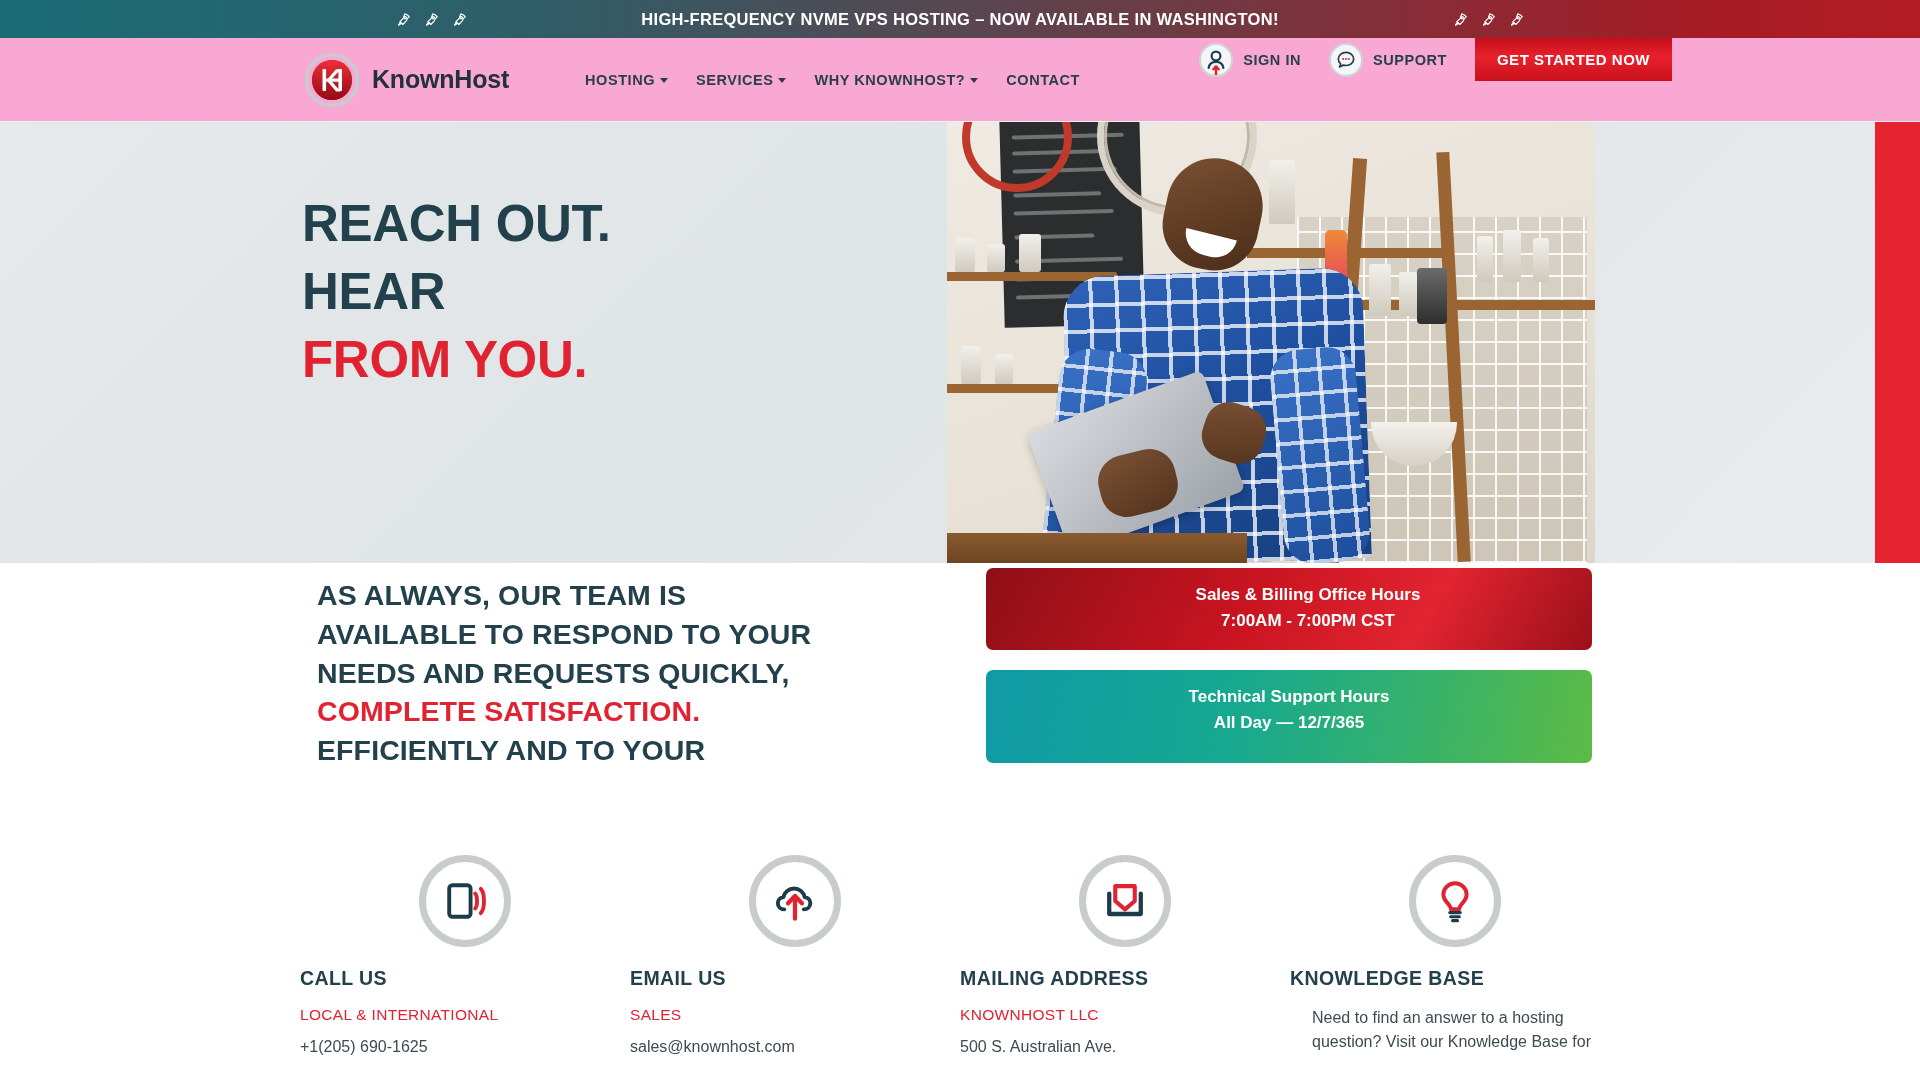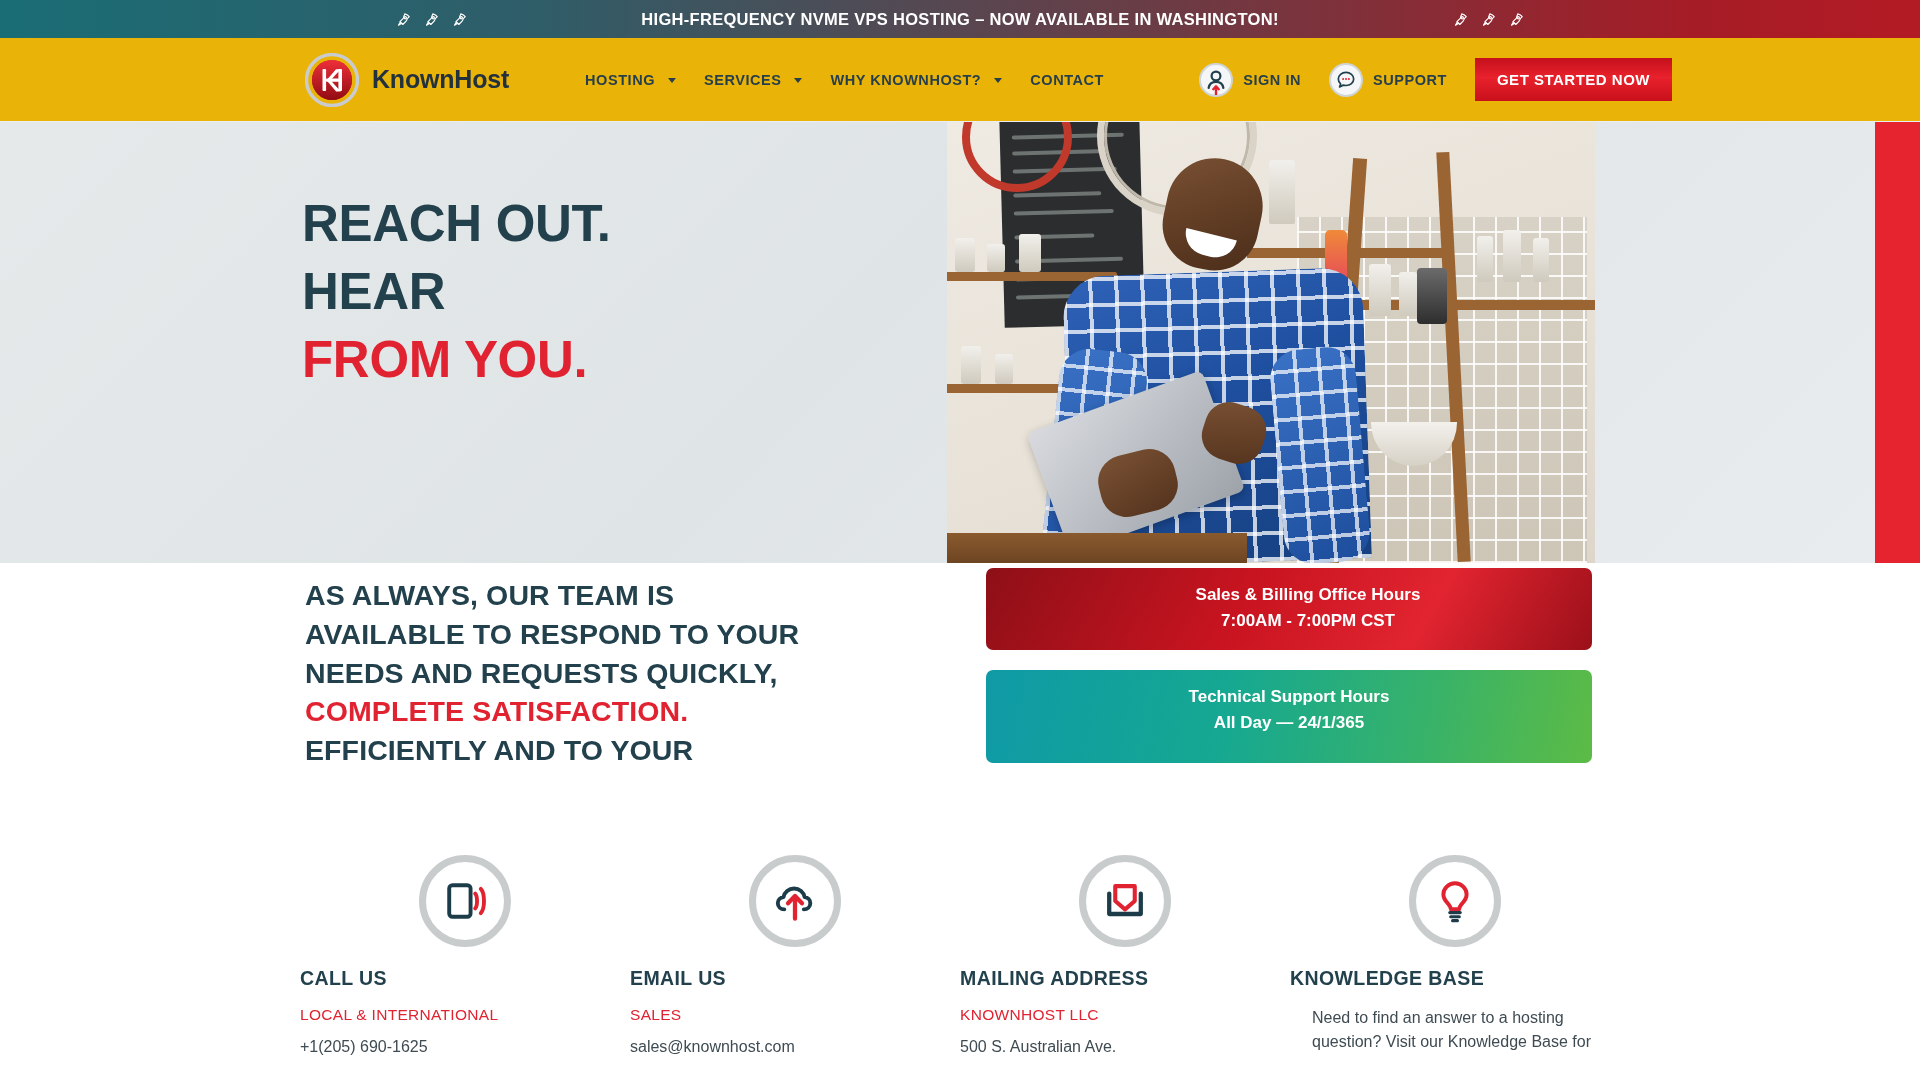--- a/index.html
+++ b/index.html
@@ -20,32 +20,32 @@
     color: #ffffff; font-size: 16.5px; font-weight: 700; letter-spacing: .3px;
     white-space: nowrap;
   }
   .rockets { display: flex; gap: 11px; align-items: center; position: absolute; }
   .rockets.left  { left: 395px; }
   .rockets.right { right: 395px; }
   .rocket { width: 17px; height: 17px; display: block; }
 
   
   .nav {
-    height: 84px; width: 100%; background: #eab308;
-    display: flex; align-items: center; position: relative;
+    height: 84px; width: 100%; background: #f9a8d4;
+    display: flex; position: relative;
     border-bottom: 1px solid #eceef0;
   }
   .brand { display: flex; align-items: center; gap: 13px; margin-left: 305px; }
   .brand-mark { width: 54px; height: 54px; position: relative; }
   .brand-name { font-size: 25px; font-weight: 700; color: #22313c; letter-spacing: -.2px; }
 
   .menu { display: flex; align-items: center; gap: 28px; margin-left: 76px; }
   .menu-item {
     font-size: 14.5px; font-weight: 700; color: #263f4a; letter-spacing: .55px;
-    display: flex; align-items: center; gap: 13px; cursor: pointer; white-space: nowrap;
+    display: flex; align-items: center; gap: 5px; cursor: pointer; white-space: nowrap;
   }
   .caret {
     width: 0; height: 0; border-left: 4.5px solid transparent;
     border-right: 4.5px solid transparent; border-top: 5px solid #263f4a;
     margin-top: 2px;
   }
 
   .nav-right { position: absolute; right: 248px; display: flex; align-items: center; gap: 0; }
   .nav-action { display: flex; align-items: center; gap: 10px; cursor: pointer; margin-right: 28px; }
   .circ-icon {
@@ -142,21 +142,21 @@
     background: linear-gradient(160deg,#7a5134,#54331d); transform: rotate(-14deg);
   }
   .ph-hand-b {
     left: 256px; top: 282px; width: 62px; height: 58px; border-radius: 24px;
     background: linear-gradient(160deg,#7a5134,#54331d); transform: rotate(18deg);
   }
   .ph-counter { left: 0; bottom: 0; width: 300px; height: 30px; background: linear-gradient(180deg,#8a5a2e,#6d4522); }
 
   
   .mid { position: relative; width: 100%; height: 260px; background: #ffffff; }
-  .mid-copy { position: absolute; left: 305px; top: 13px; width: 620px; }
+  .mid-copy { position: absolute; left: 317px; top: 13px; width: 620px; }
   .mid-line {
     font-size: 28.5px; font-weight: 700; color: #22414c; line-height: 1.36;
     letter-spacing: .1px;
   }
   .mid-line.accent { color: #e02231; }
 
   .cards { position: absolute; left: 986px; top: 5px; width: 606px; }
   .card {
     border-radius: 7px; color: #ffffff; text-align: center;
     padding: 17px 10px; margin-bottom: 20px;
@@ -381,21 +381,21 @@
     <div class="mid-line">EFFICIENTLY AND TO YOUR</div>
   </div>
 
   <div class="cards">
     <div class="card sales">
       <div class="card-title">Sales &amp; Billing Office Hours</div>
       <div class="card-sub">7:00AM - 7:00PM CST</div>
     </div>
     <div class="card tech">
       <div class="card-title">Technical Support Hours</div>
-      <div class="card-sub">All Day — 24/1/365</div>
+      <div class="card-sub">All Day — 12/7/365</div>
     </div>
   </div>
 </section>
 
 <section class="contacts">
 
   <div class="col">
     <div class="col-ring">
       <svg viewBox="0 0 56 56" width="52" height="52">
         <rect x="11" y="11" width="23" height="34" rx="3.5" fill="none" stroke="#1d3c49" stroke-width="4.2"></rect>

